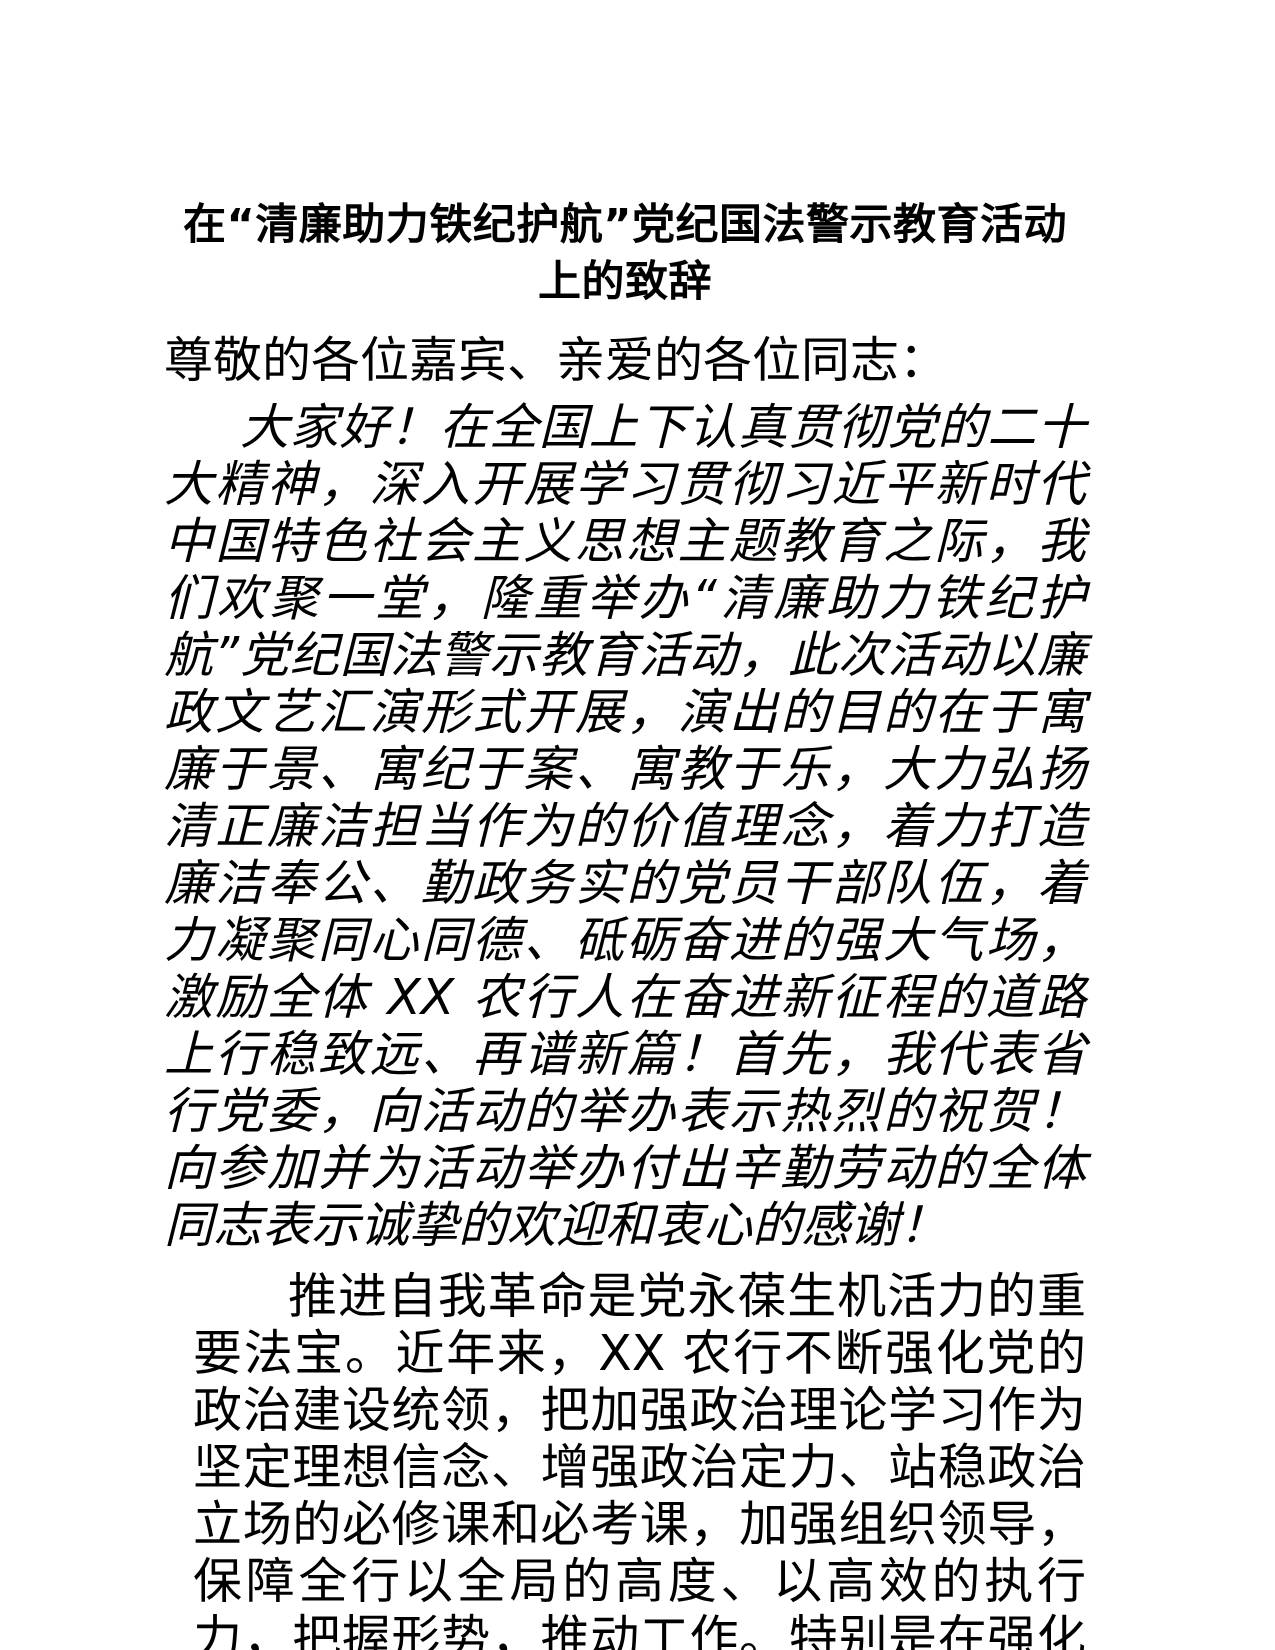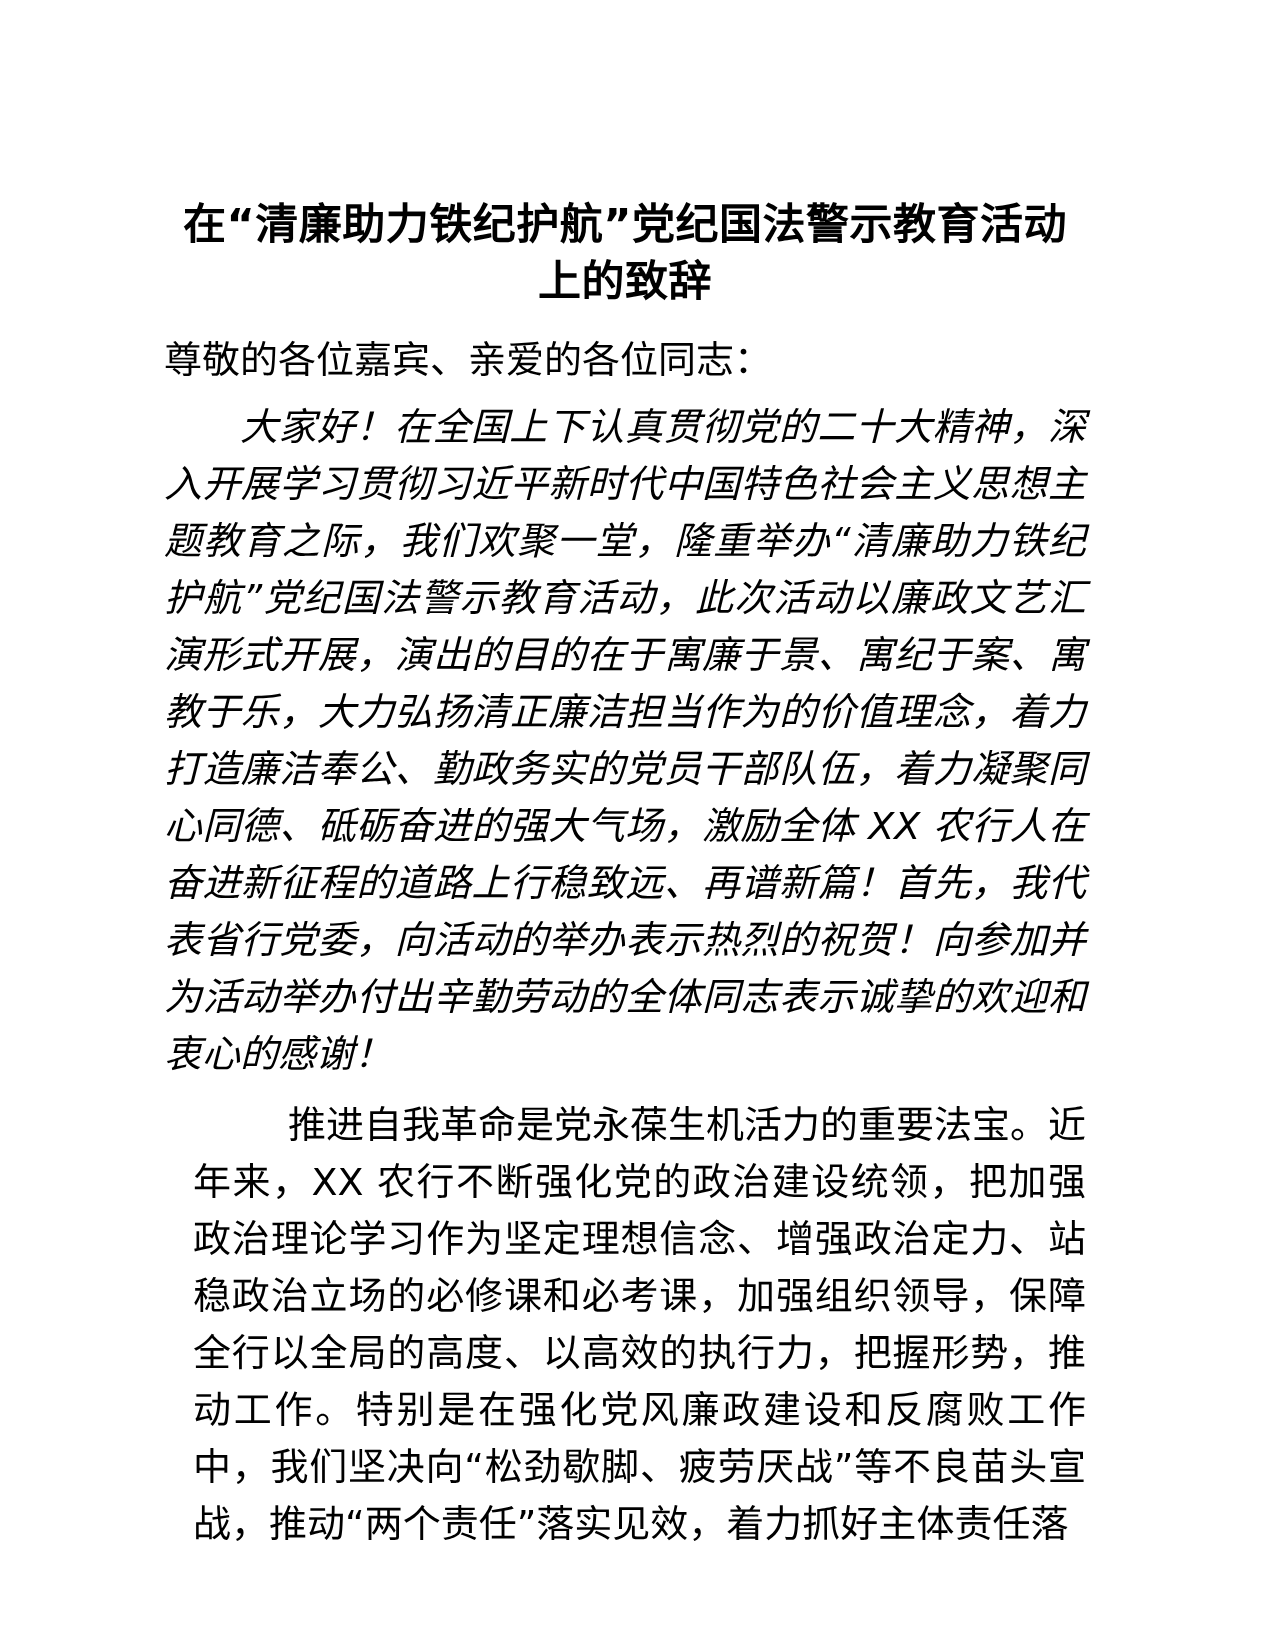--- a/index.html
+++ b/index.html
@@ -37,21 +37,21 @@
     font-weight: 700;
     text-align: center;
     letter-spacing: 0.5px;
     word-break: break-all;
     font-family: "DejaVu Sans", "Liberation Sans", sans-serif;
   }
 
   
   .para {
     margin: 0;
-    font-size: 38px;
+    font-size: 49px;
     line-height: 57px;
     text-align: justify;
     text-justify: inter-character;
     word-break: break-all;
     letter-spacing: 0px;
     font-weight: 400;
   }
 
   .para-salutation {
     padding-top: 22px;

